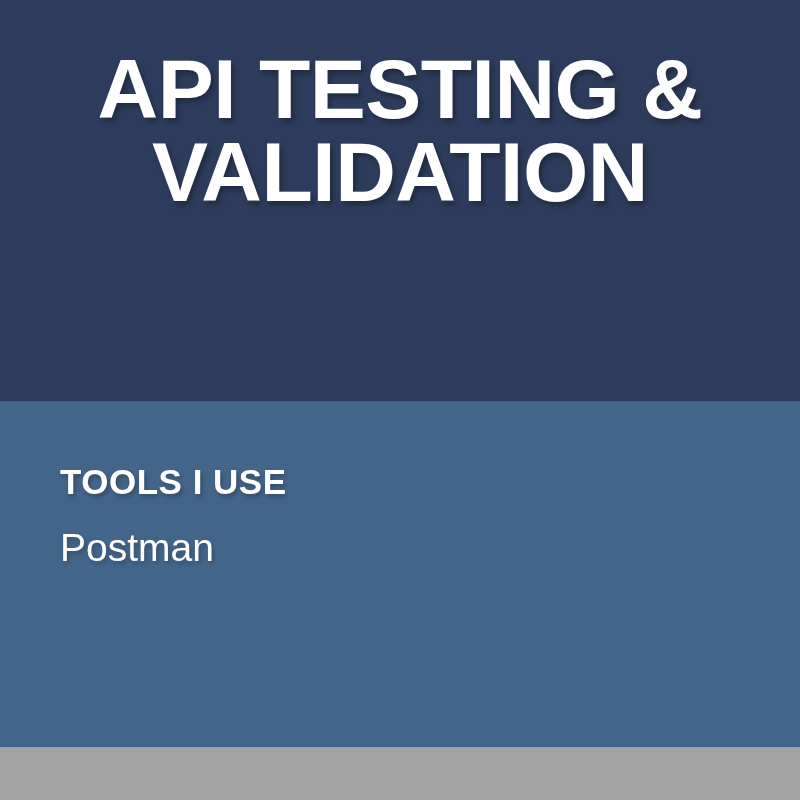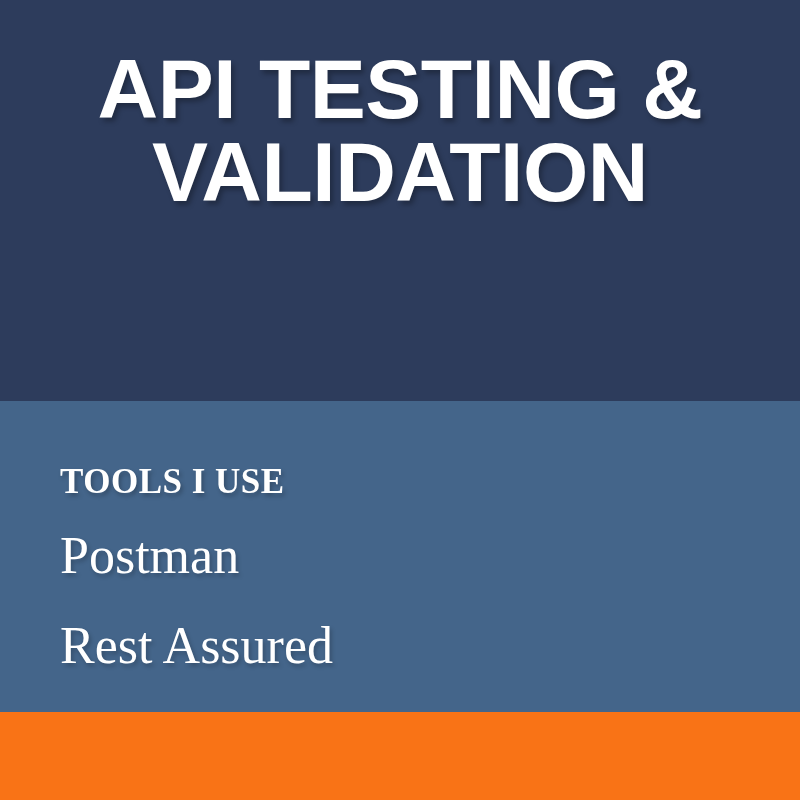--- a/index.html
+++ b/index.html
@@ -7,21 +7,21 @@
     margin: 0;
     padding: 0;
     background: #ffffff;
   }
   #poster {
     position: relative;
     width: 800px;
     height: 800px;
     overflow: hidden;
     font-family: "Liberation Sans", sans-serif;
-    background: #f97316;
+    background: #a3a3a3;
     user-select: none;
   }
 
   
   #header-band {
     position: absolute;
     left: 0;
     top: 0;
     width: 800px;
     height: 401px;
@@ -43,43 +43,42 @@
     text-shadow: 3px 4px 5px rgba(0,0,0,0.28);
   }
   #headline .hl-line { display: block; white-space: nowrap; }
 
   
   #body-band {
     position: absolute;
     left: 0;
     top: 401px;
     width: 800px;
-    height: 311px;
+    height: 346px;
     background: #44658a;
-    font-family: Liberation Serif, serif;
   }
 
   #tools-block {
     position: absolute;
     left: 60px;
     top: 63px;
     width: 330px;
   }
   #tools-heading {
     color: #ffffff;
     font-weight: bold;
     font-size: 35px;
     letter-spacing: 0.5px;
     line-height: 1;
     margin: 0 0 22px 0;
     text-shadow: 2px 3px 4px rgba(0,0,0,0.25);
   }
   .tool-item {
     color: #ffffff;
-    font-size: 52px;
+    font-size: 39px;
     font-weight: normal;
     line-height: 1.27;
     white-space: nowrap;
     text-shadow: 2px 3px 4px rgba(0,0,0,0.22);
     margin-top: 24px;
   }
 </style>
 </head>
 <body>
 
@@ -90,17 +89,16 @@
       <span class="hl-line">API TESTING &amp;</span>
       <span class="hl-line">VALIDATION</span>
     </div>
   </div>
 
   <div id="body-band">
 
     <div id="tools-block">
       <div id="tools-heading">TOOLS I USE</div>
       <div class="tool-item">Postman</div>
-      <div class="tool-item">Rest Assured</div>
     </div>
 
   </div>
 </div>
 
 </body></html>

